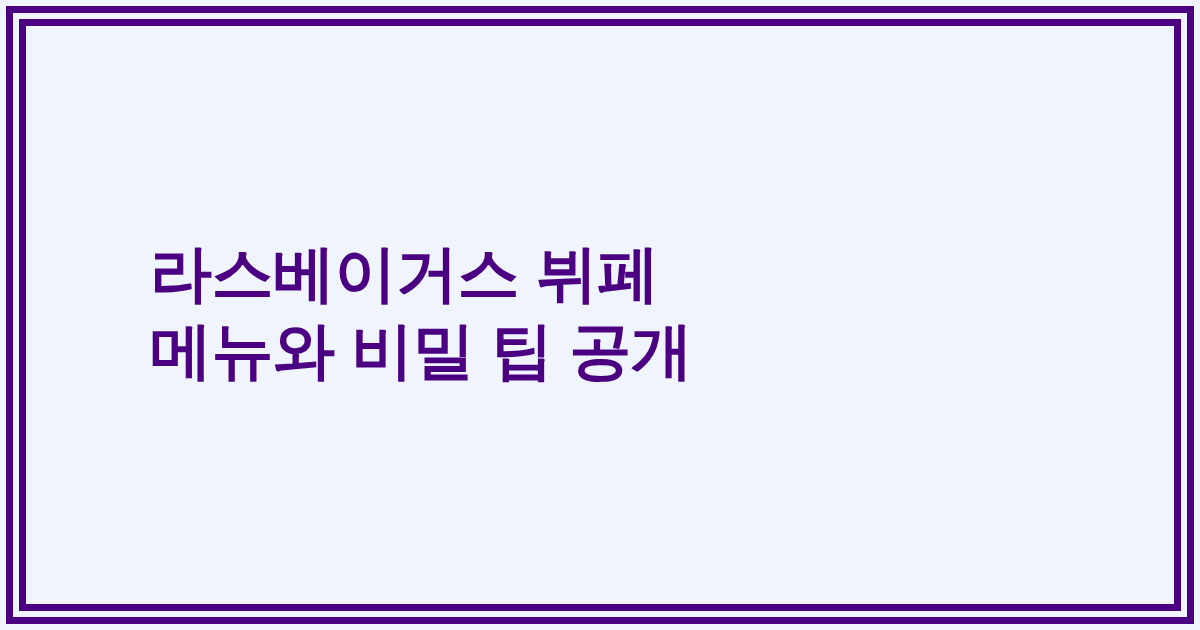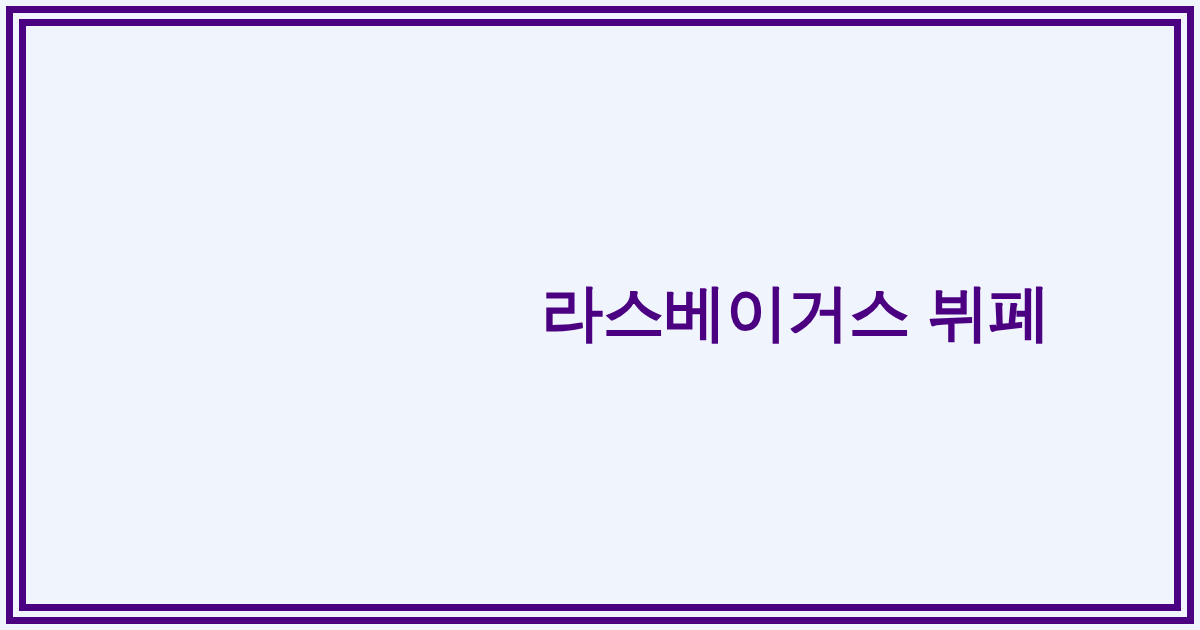--- a/index.html
+++ b/index.html
@@ -49,21 +49,21 @@
     box-sizing: border-box;
     border: 7px solid #4b0082;
     pointer-events: none;
   }
 
   
   .title-block {
     position: relative;
     z-index: 2;
     width: 900px;
-    text-align: right;
+    text-align: left;
     padding-bottom: 6px;
   }
 
   .title-line {
     display: block;
     color: #4b0082;
     font-family: "Liberation Sans", "DejaVu Sans", sans-serif;
     font-size: 62px;
     font-weight: 700;
     line-height: 77px;
@@ -74,15 +74,16 @@
 </head>
 <body>
 
 <div class="thumb-card">
 
   <div class="frame-outer"></div>
   <div class="frame-inner"></div>
 
   <div class="title-block">
     <span class="title-line">라스베이거스 뷔페</span>
+    <span class="title-line">메뉴와 비밀 팁 공개</span>
   </div>
 
 </div>
 
 </body></html>

